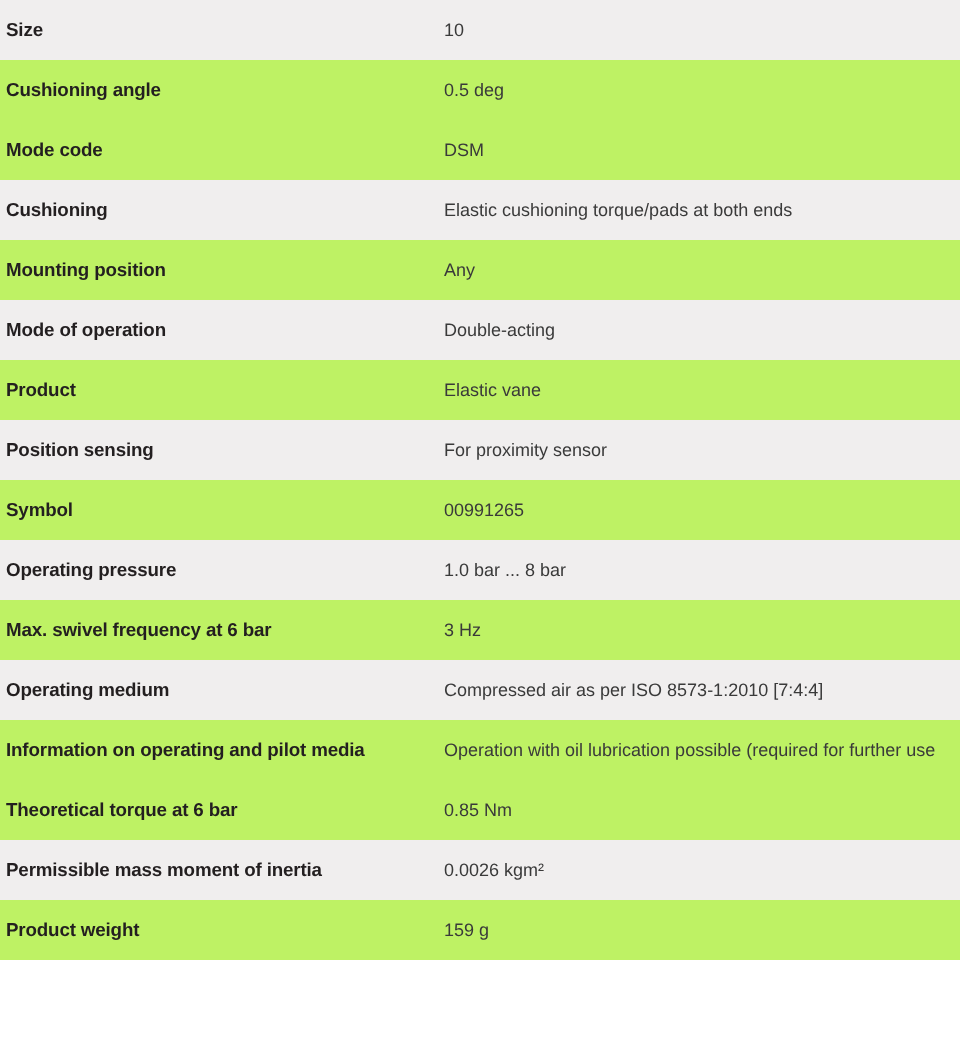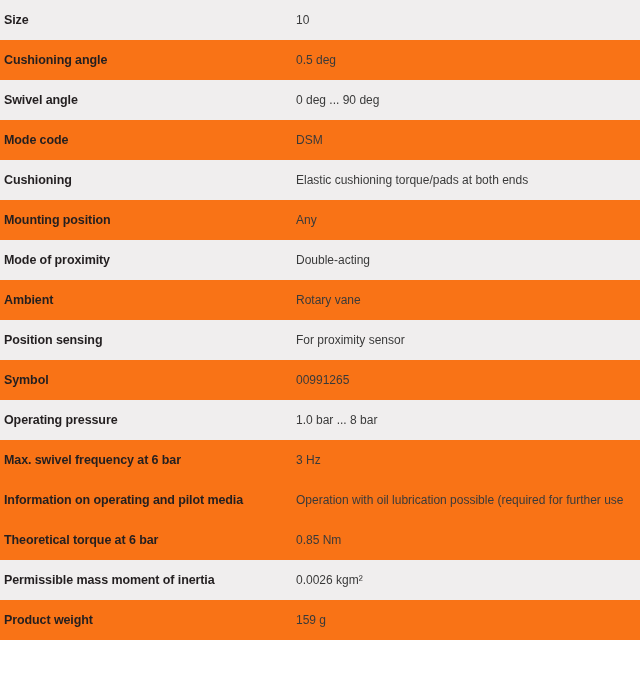--- a/index.html
+++ b/index.html
@@ -20,21 +20,21 @@
     table-layout: fixed;
   }
   .spec-table tr {
     height: 40px;
   }
   .spec-table tr.odd {
     background: #f0eeee;
     border-radius: 19px;
   }
   .spec-table tr.even {
-    background: #f97316;
+    background: #bef264;
   }
   .spec-table td {
     vertical-align: middle;
     padding: 0;
     border: 0;
     white-space: nowrap;
     overflow: hidden;
   }
   td.label {
     width: 292px;
@@ -57,59 +57,59 @@
 <table class="spec-table">
   <tbody>
     <tr class="odd">
       <td class="label">Size</td>
       <td class="value">10</td>
     </tr>
     <tr class="even">
       <td class="label">Cushioning angle</td>
       <td class="value">0.5 deg</td>
     </tr>
-    <tr class="odd">
-      <td class="label">Swivel angle</td>
-      <td class="value">0 deg ... 90 deg</td>
-    </tr>
     <tr class="even">
       <td class="label">Mode code</td>
       <td class="value">DSM</td>
     </tr>
     <tr class="odd">
       <td class="label">Cushioning</td>
       <td class="value">Elastic cushioning torque/pads at both ends</td>
     </tr>
     <tr class="even">
       <td class="label">Mounting position</td>
       <td class="value">Any</td>
     </tr>
     <tr class="odd">
-      <td class="label">Mode of proximity</td>
+      <td class="label">Mode of operation</td>
       <td class="value">Double-acting</td>
     </tr>
     <tr class="even">
-      <td class="label">Ambient</td>
-      <td class="value">Rotary vane</td>
+      <td class="label">Product</td>
+      <td class="value">Elastic vane</td>
     </tr>
     <tr class="odd">
       <td class="label">Position sensing</td>
       <td class="value">For proximity sensor</td>
     </tr>
     <tr class="even">
       <td class="label">Symbol</td>
       <td class="value">00991265</td>
     </tr>
     <tr class="odd">
       <td class="label">Operating pressure</td>
       <td class="value">1.0 bar ... 8 bar</td>
     </tr>
     <tr class="even">
       <td class="label">Max. swivel frequency at 6 bar</td>
       <td class="value">3 Hz</td>
+    </tr>
+    <tr class="odd">
+      <td class="label">Operating medium</td>
+      <td class="value">Compressed air as per ISO 8573-1:2010 [7:4:4]</td>
     </tr>
     <tr class="even">
       <td class="label">Information on operating and pilot media</td>
       <td class="value">Operation with oil lubrication possible (required for further use</td>
     </tr>
     <tr class="even">
       <td class="label">Theoretical torque at 6 bar</td>
       <td class="value">0.85 Nm</td>
     </tr>
     <tr class="odd">

